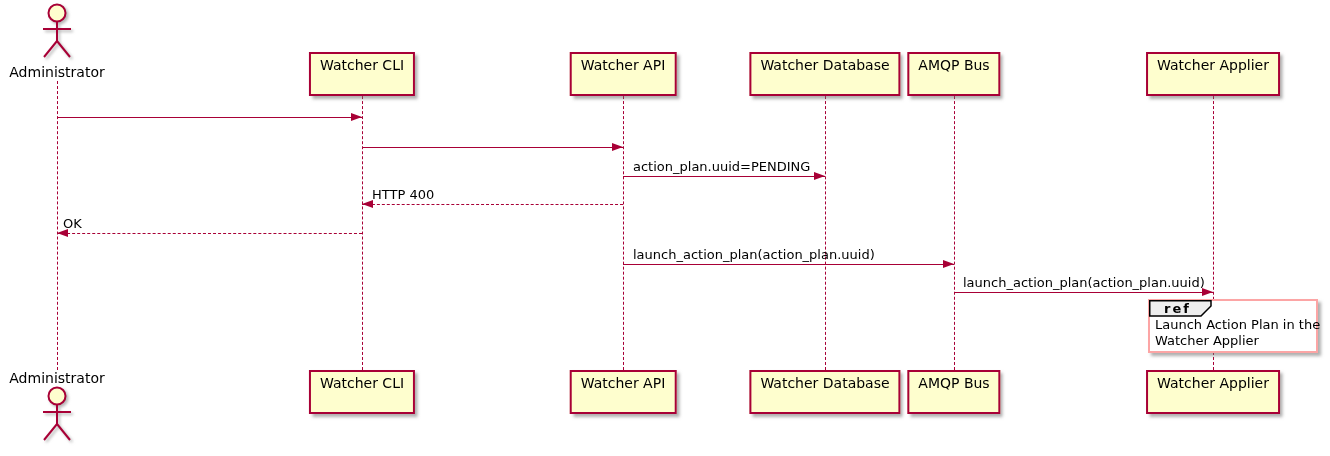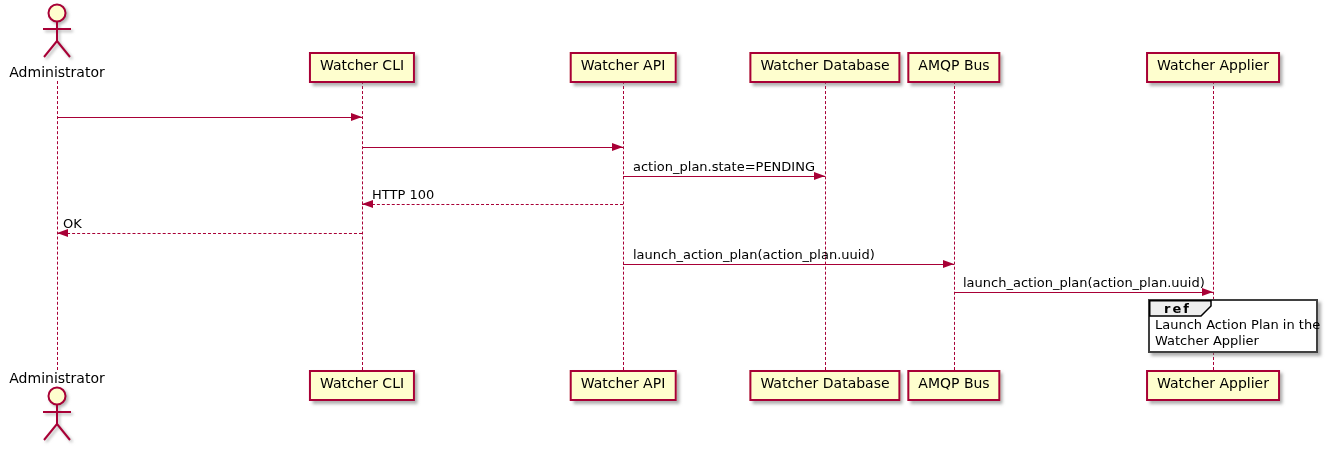--- a/index.html
+++ b/index.html
@@ -18,21 +18,21 @@
     top: 81px;
     height: 289px;
     border-left: 1px dashed #A80036;
   }
   .pbox {
     position: absolute;
     transform: translateX(-50%);
     background: #FEFECE;
     border: 2px solid #A80036;
     box-shadow: 3px 3px 3px rgba(110,110,110,0.55);
-    padding: 3px 9px 7px 9px;
+    padding: 3px 9px 20px 9px;
     font-size: 14px;
     line-height: 17px;
     white-space: nowrap;
   }
   .pbox.top { top: 52px; }
   .pbox.bottom { top: 370px; }
   .actor-label {
     position: absolute;
     transform: translateX(-50%);
     font-size: 14px;
@@ -69,21 +69,21 @@
     position: absolute;
     font-size: 13px;
     line-height: 15px;
     white-space: nowrap;
   }
   #ref-fragment {
     position: absolute;
     left: 1148px; top: 299px;
     width: 166px; height: 50px;
     background: #ffffff;
-    border: 2px solid #404040;
+    border: 2px solid #fca5a5;
     box-shadow: 3px 3px 3px rgba(110,110,110,0.55);
   }
   #ref-tab { position: absolute; left: -1px; top: -1px; }
   #ref-tab-label {
     position: absolute;
     left: 14px; top: 0px;
     font-size: 13px;
     font-weight: bold;
     letter-spacing: 2px;
   }
@@ -125,27 +125,27 @@
   <div class="msg" style="left:57px; top:117px; width:305px">
     <div class="msg-line"></div>
     <div class="arrow-right"></div>
   </div>
 
   <div class="msg" style="left:362px; top:147px; width:261px">
     <div class="msg-line"></div>
     <div class="arrow-right"></div>
   </div>
 
-  <div class="msg-label" style="left:633px; top:159px">action_plan.state=PENDING</div>
+  <div class="msg-label" style="left:633px; top:159px">action_plan.uuid=PENDING</div>
   <div class="msg" style="left:623px; top:176px; width:202px">
     <div class="msg-line"></div>
     <div class="arrow-right"></div>
   </div>
 
-  <div class="msg-label" style="left:372px; top:187px">HTTP 100</div>
+  <div class="msg-label" style="left:372px; top:187px">HTTP 400</div>
   <div class="msg" style="left:362px; top:204px; width:261px">
     <div class="msg-line dashed"></div>
     <div class="arrow-left"></div>
   </div>
 
   <div class="msg-label" style="left:63px; top:216px">OK</div>
   <div class="msg" style="left:57px; top:233px; width:305px">
     <div class="msg-line dashed"></div>
     <div class="arrow-left"></div>
   </div>

